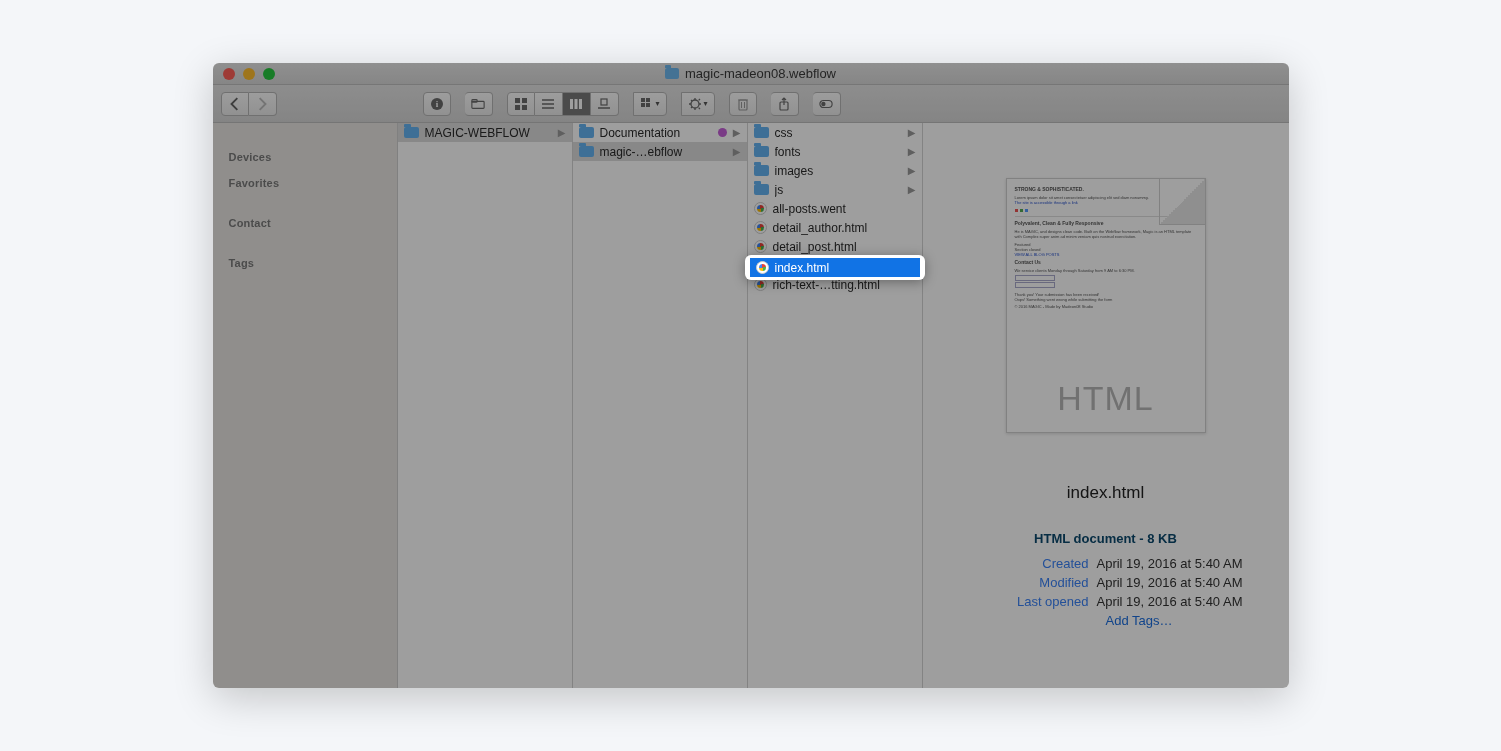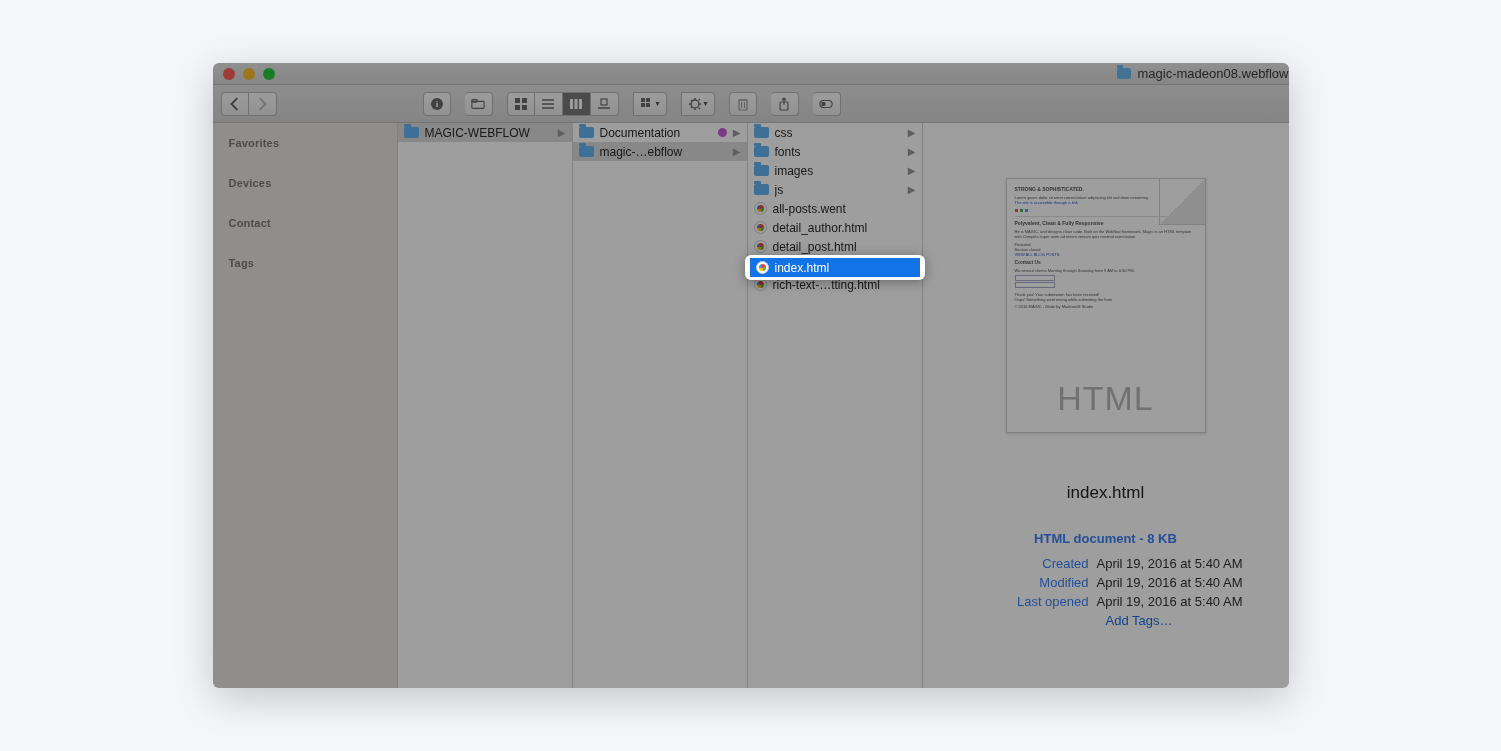--- a/index.html
+++ b/index.html
@@ -39,21 +39,21 @@
     background: linear-gradient(#e8e8e8,#d8d8d8);
     border-bottom: 1px solid #bfbfbf;
   }
   .traffic { display:flex; gap:8px; padding-left:10px; }
   .dot { width:12px; height:12px; border-radius:50%; }
   .dot.red { background:#ff5f57; }
   .dot.yellow { background:#ffbd2e; }
   .dot.green { background:#28c940; }
   .title-center {
     position:absolute; left:0; right:0; text-align:center;
-    display:flex; align-items:center; justify-content:flex-end; gap:6px;
+    display:flex; align-items:center; justify-content:center; gap:6px;
     font-size:13px; color:#3a3a3a;
   }
   .folder-mini { width:14px; height:11px; background:#6fb8ef; border-radius:2px; position:relative; }
   .folder-mini::before { content:""; position:absolute; top:-3px; left:0; width:6px; height:3px; background:#6fb8ef; border-radius:1px 1px 0 0;}
 
   
   .toolbar {
     height:38px; background:linear-gradient(#e4e4e4,#d6d6d6);
     border-bottom:1px solid #bdbdbd;
     display:flex; align-items:center; padding:0 8px; gap:8px;
@@ -133,21 +133,21 @@
   }
   .thumb-body { font-size:4px; line-height:5px; color:#555; }
   .thumb-heading { font-weight:bold; font-size:5px; margin-bottom:3px; }
   .thumb-link { color:#2851cc; }
   .thumb-hr { border:none; border-top:1px solid #ddd; margin:4px 0; }
   .thumb-watermark {
     position:absolute; bottom:14px; left:0; right:0; text-align:center;
     font-size:34px; color:#b7b7b7; letter-spacing:1px; font-weight:400;
   }
   .preview-name { font-size:17px; color:#222; margin-top:50px; }
-  .preview-sub { font-size:13px; color:#3b82f6; margin-top:28px; font-weight:600;}
+  .preview-sub { font-size:13px; color:#0c4a6e; margin-top:28px; font-weight:600;}
   .meta { margin-top:8px; font-size:13px; }
   .meta-row { display:flex; gap:8px; line-height:19px; }
   .meta-label { width:120px; text-align:right; color:#3b82f6; }
   .meta-val { color:#333; }
   .add-tags { color:#1c6fe0;margin-left:9px; }
 
 </style>
 </head>
 <body>
 
@@ -259,22 +259,22 @@
         <svg viewBox="0 0 16 10">
           <rect x="1" y="1" width="14" height="8" rx="4" fill="none" stroke="#6b6b6b" stroke-width="1.3"></rect>
           <circle cx="5" cy="5" r="2.5" fill="#6b6b6b"></circle>
         </svg>
       </div>
     <div class="spacer"></div>
   </div>
 
   <div class="body">
     <div class="sidebar">
+      <div class="sb-section" style="margin-top:14px">Devices</div>
       <div class="sb-section">Favorites</div>
-      <div class="sb-section" style="margin-top:14px">Devices</div>
       <div class="sb-section" style="margin-top:14px">Contact</div>
       <div class="sb-section" style="margin-top:14px">Tags</div>
     </div>
 
     <div class="columns">
 
       <div class="col">
         <div class="row sel-grey">
           <span class="icon-folder"></span>
           <span class="name">MAGIC-WEBFLOW</span>

